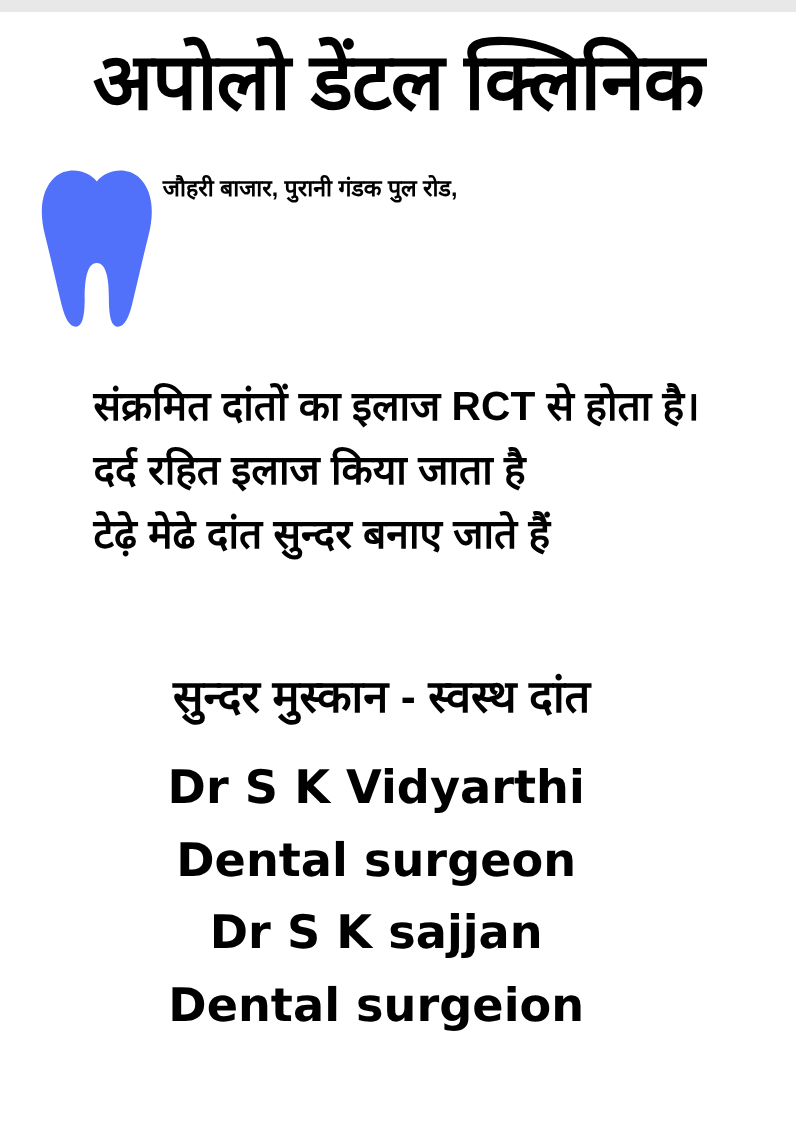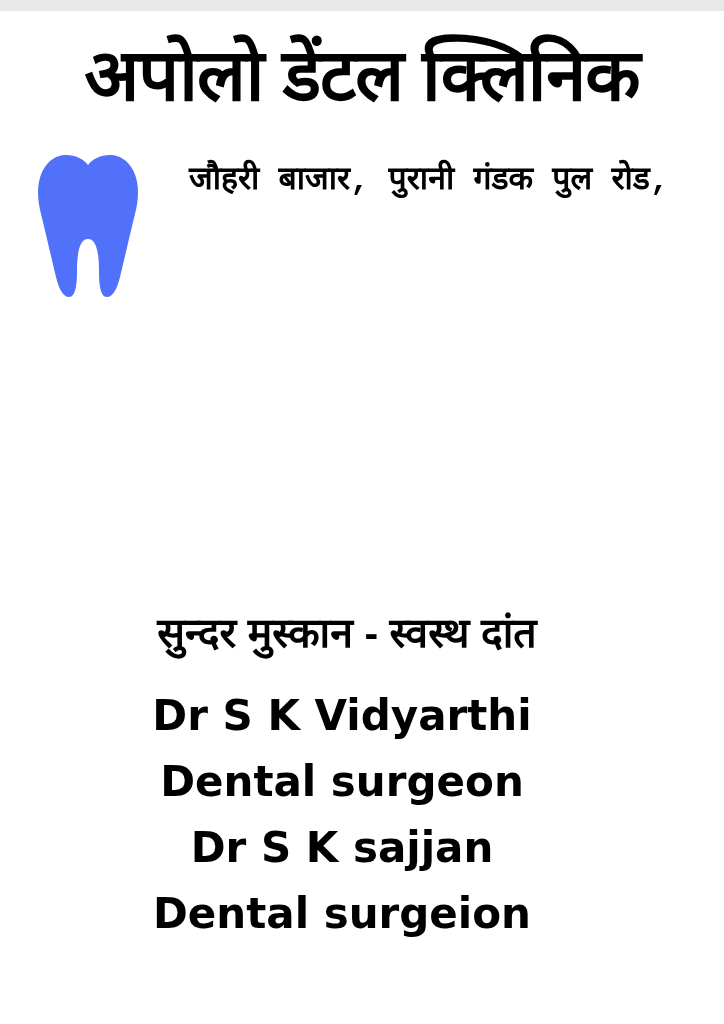--- a/index.html
+++ b/index.html
@@ -36,25 +36,24 @@
     width: 110px;
     height: 148px;
   }
   .tooth-wrap svg { display: block; width: 100%; height: 100%; }
 
   .address {
     position: absolute;
     left: 148px;
     top: 144px;
     width: 562px;
-    text-align: center;
-    font-size: 32px;
+    text-align: left;
+    font-size: 21px;
     font-weight: 700;
     line-height: 1.63;
-    font-family: Liberation Mono, monospace;
   }
 
   .services {
     position: absolute;
     left: 85px;
     top: 330px;
     width: 630px;
     font-size: 37px;
     font-weight: 700;
     line-height: 58px;
@@ -107,20 +106,25 @@
                C91 110 97 83 102 63
                C108 40 105 21 93 10
                C82 0 63 3 55 14 Z" fill="#5271fb"></path>
     </svg>
   </div>
 
   <div class="address">
     <div>जौहरी बाजार, पुरानी गंडक पुल रोड,</div>
   </div>
 
+  <div class="services">
+    <div>संक्रमित दांतों का इलाज RCT से होता है।</div>
+    <div>दर्द रहित इलाज किया जाता है</div>
+    <div>टेढ़े मेढे दांत सुन्दर बनाए जाते हैं</div>
+  </div>
 
   <div class="slogan">सुन्दर मुस्कान - स्वस्थ दांत</div>
 
   <div class="doctors">
     <div>Dr S K Vidyarthi</div>
     <div>Dental surgeon</div>
     <div>Dr S K sajjan</div>
     <div>Dental surgeion</div>
   </div>
 

